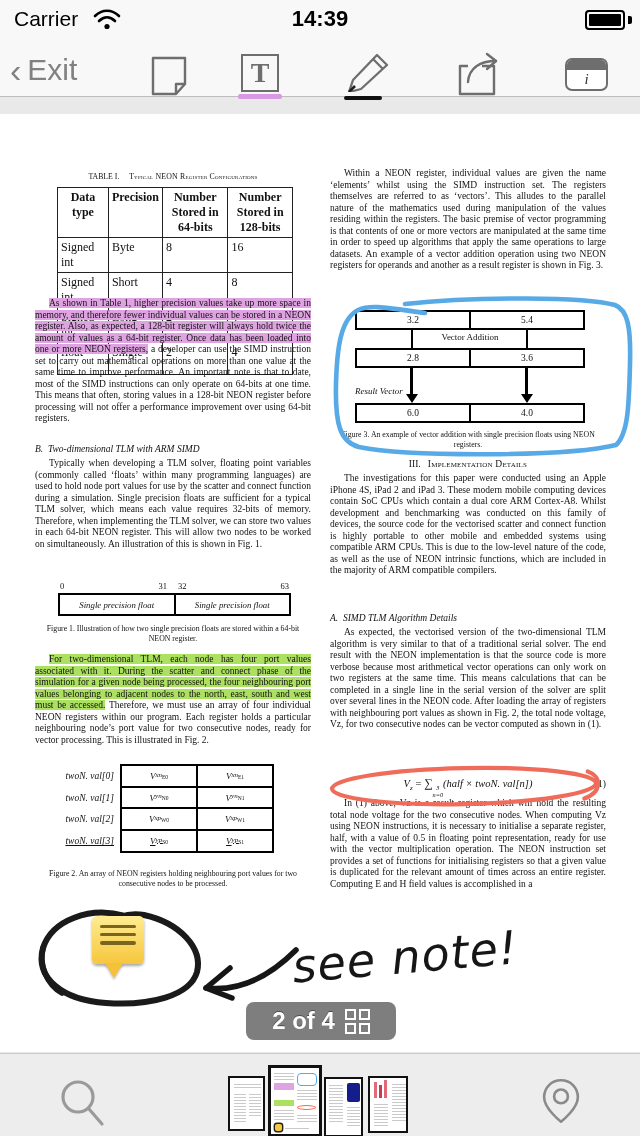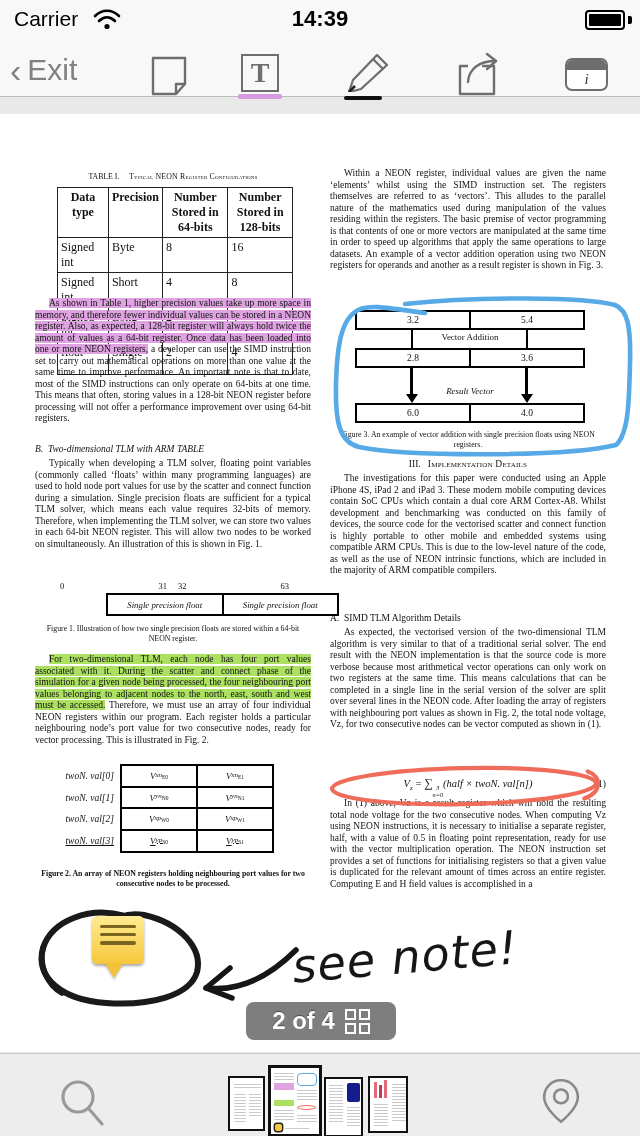--- a/index.html
+++ b/index.html
@@ -166,31 +166,31 @@
           <td>4</td>
     </tr>
   </tbody>
     </table>
 
   <div class="abs para ind" style="left:35px; top:184px; width:276px;">
     <span class="hl-p">As shown in Table 1, higher precision values take up more space in memory, and therefore fewer individual values can be stored in a NEON register. Also, as expected, a 128-bit register will always hold twice the amount of values as a 64-bit register. Once data has been loaded into one or more NEON registers,</span><span> a developer can use the SIMD instruction set to carry out mathematical operations on more than one value at the same time to improve performance. An important note is that to date, most of the SIMD instructions can only operate on 64-bits at one time. This means that often, storing values in a 128-bit NEON register before processing will not offer a performance improvement over using 64-bit registers.</span>
   </div>
 
   <div class="abs schead" style="left:35px; top:330px; width:276px; font-style:italic;">
-    <span>B.</span>&nbsp;&nbsp;<span>Two-dimensional TLM with ARM TABLE</span>
+    <span>B.</span>&nbsp;&nbsp;<span>Two-dimensional TLM with ARM SIMD</span>
   </div>
   <div class="abs para ind" style="left:35px; top:344px; width:276px;">Typically when developing a TLM solver, floating point variables (commonly called ‘floats’ within many programming languages) are used to hold node port values for use by the scatter and connect function during a simulation. Single precision floats are sufficient for a typical TLM solver, which means each value requires 32-bits of memory. Therefore, when implementing the TLM solver, we can store two values in each 64-bit NEON register. This will allow two nodes to be worked on simultaneously. An illustration of this is shown in Fig. 1.</div>
 
   <div class="abs" style="left:58px; top:467px; width:233px; font-size:8.5px;">
     <span class="abs" style="left:2px;">0</span>
     <span class="abs" style="right:124px;">31</span>
     <span class="abs" style="left:120px;">32</span>
     <span class="abs" style="right:2px;">63</span>
   </div>
-  <div class="abs fbox" style="left:58px; top:479px; width:233px; height:23px;margin-left:48px;">
+  <div class="abs fbox" style="left:58px; top:479px; width:233px; height:23px;">
     <div class="cell" style="font-style:italic; font-size:8.8px;">Single precision float</div>
     <div class="cell" style="font-style:italic; font-size:8.8px;">Single precision float</div>
   </div>
   <div class="abs cap-sm" style="left:40px; top:510px; width:266px;">Figure 1.   Illustration of how two single precision floats are stored within a 64-bit NEON register.</div>
 
   <div class="abs para ind" style="left:35px; top:540px; width:276px;">
     <span class="hl-g">For two-dimensional TLM, each node has four port values associated with it. During the scatter and connect phase of the simulation for a given node being processed, the four neighbouring port values belonging to adjacent nodes to the north, east, south and west must be accessed.</span><span> Therefore, we must use an array of four individual NEON registers within our program. Each register holds a particular neighbouring node’s port value for two consecutive nodes, ready for vector processing. This is illustrated in Fig. 2.</span>
   </div>
 
   <div class="abs" style="left:30px; top:650px; width:250px;">
@@ -240,54 +240,54 @@
             <i>V</i>
             <sub style="font-size:7px;"><i>yp</i><sub style="font-size:5.5px;">S0</sub></sub>
           </div>
         <div class="cell f2cell" style="font-size:9px;">
             <i>V</i>
             <sub style="font-size:7px;"><i>yp</i><sub style="font-size:5.5px;">S1</sub></sub>
           </div>
       </div>
     </div>
   </div>
-  <div class="abs cap-sm" style="left:38px; top:755px; width:270px;font-weight:bold;">Figure 2.   An array of NEON registers holding neighbouring port values for two consecutive nodes to be processed.</div>
+  <div class="abs cap-sm" style="left:38px; top:755px; width:270px;">Figure 2.   An array of NEON registers holding neighbouring port values for two consecutive nodes to be processed.</div>
 
   <div class="abs para ind" style="left:330px; top:54px; width:276px;">Within a NEON register, individual values are given the name ‘elements’ whilst using the SIMD instruction set. The registers themselves are referred to as ‘vectors’. This alludes to the parallel nature of the mathematics used during manipulation of the values residing within the registers. The basic premise of vector programming is that contents of one or more vectors are manipulated at the same time in order to speed up algorithms that apply the same operations to large datasets. An example of a vector addition operation using two NEON registers for operands and another as a result register is shown in Fig. 3.</div>
 
   <div class="abs" style="left:355px; top:196px; width:230px; height:115px;">
     <div class="fbox abs" style="left:0; top:0; width:230px; height:20px;">
       <div class="cell" style="font-size:9.5px;">3.2</div>
       <div class="cell" style="font-size:9.5px;">5.4</div>
     </div>
     <div class="abs vline" style="left:56px; top:20px; height:18px;"></div>
     <div class="abs vline" style="left:171px; top:20px; height:18px;"></div>
     <div class="abs" style="left:0; top:22px; width:230px; text-align:center; font-size:9px;">Vector Addition</div>
     <div class="fbox abs" style="left:0; top:38px; width:230px; height:20px;">
       <div class="cell" style="font-size:9.5px;">2.8</div>
       <div class="cell" style="font-size:9.5px;">3.6</div>
     </div>
     <div class="abs arrow-shaft" style="left:55px; top:58px; height:26px;"></div>
     <div class="abs arrow-head" style="left:50.5px; top:84px;"></div>
     <div class="abs arrow-shaft" style="left:170px; top:58px; height:26px;"></div>
     <div class="abs arrow-head" style="left:165.5px; top:84px;"></div>
-    <div class="abs" style="left:0; top:76px; width:230px; text-align:center; font-style:italic; font-size:9px;">Result Vector</div>
+    <div class="abs" style="left:0; top:76px; width:230px; font-style:italic; font-size:9px;">Result Vector</div>
     <div class="fbox abs" style="left:0; top:93px; width:230px; height:20px;">
       <div class="cell" style="font-size:9.5px;">6.0</div>
       <div class="cell" style="font-size:9.5px;">4.0</div>
     </div>
   </div>
   <div class="abs cap-sm" style="left:330px; top:316px; width:276px;">Figure 3.   An example of vector addition with single precision floats using NEON registers.</div>
 
   <div class="abs" style="left:330px; top:345px; width:276px; text-align:center; font-size:9.5px;">
     <span>III.</span>&nbsp;&nbsp;&nbsp;<span class="smallcaps">Implementation Details</span>
   </div>
   <div class="abs para ind" style="left:330px; top:359px; width:276px;">The investigations for this paper were conducted using an Apple iPhone 4S, iPad 2 and iPad 3. These modern mobile computing devices contain SoC CPUs which contain a dual core ARM Cortex-A8. Whilst development and benchmarking was conducted on this family of devices, the source code for the vectorised scatter and connect function is highly portable to other mobile and embedded systems using compatible ARM CPUs. This is due to the low-level nature of the code, as well as the use of NEON intrinsic functions, which are included in the majority of ARM compatible compilers.</div>
 
-  <div class="abs schead" style="left:330px; top:499px; width:276px; ">
+  <div class="abs schead" style="left:330px; top:499px; width:276px; font-style:italic;">
     <span>A.</span>&nbsp;&nbsp;<span>SIMD TLM Algorithm Details</span>
   </div>
   <div class="abs para ind" style="left:330px; top:513px; width:276px;">As expected, the vectorised version of the two-dimensional TLM algorithm is very similar to that of a traditional serial solver. The end result with the NEON implementation is that the source code is more verbose because most arithmetical vector operations can only work on two registers at the same time. This means calculations that can be completed in a single line in the serial version of the solver are split over several lines in the NEON code. After loading the array of registers with neighbouring port values as shown in Fig. 2, the total node voltage, Vz, for two consecutive nodes can be vector computed as shown in (1).</div>
 
   <div class="abs" style="left:330px; top:662px; width:276px;">
     <div style="text-align:center;" class="eq">
       <span>V</span><sub style="font-size:7px;">z</sub><span style="font-style:normal;"> = </span><span style="font-style:normal; font-size:12px;">∑</span><span class="lim">
           <span>3</span>
           <span>n=0</span>
         </span><span>(half × twoN. val[n])</span>

